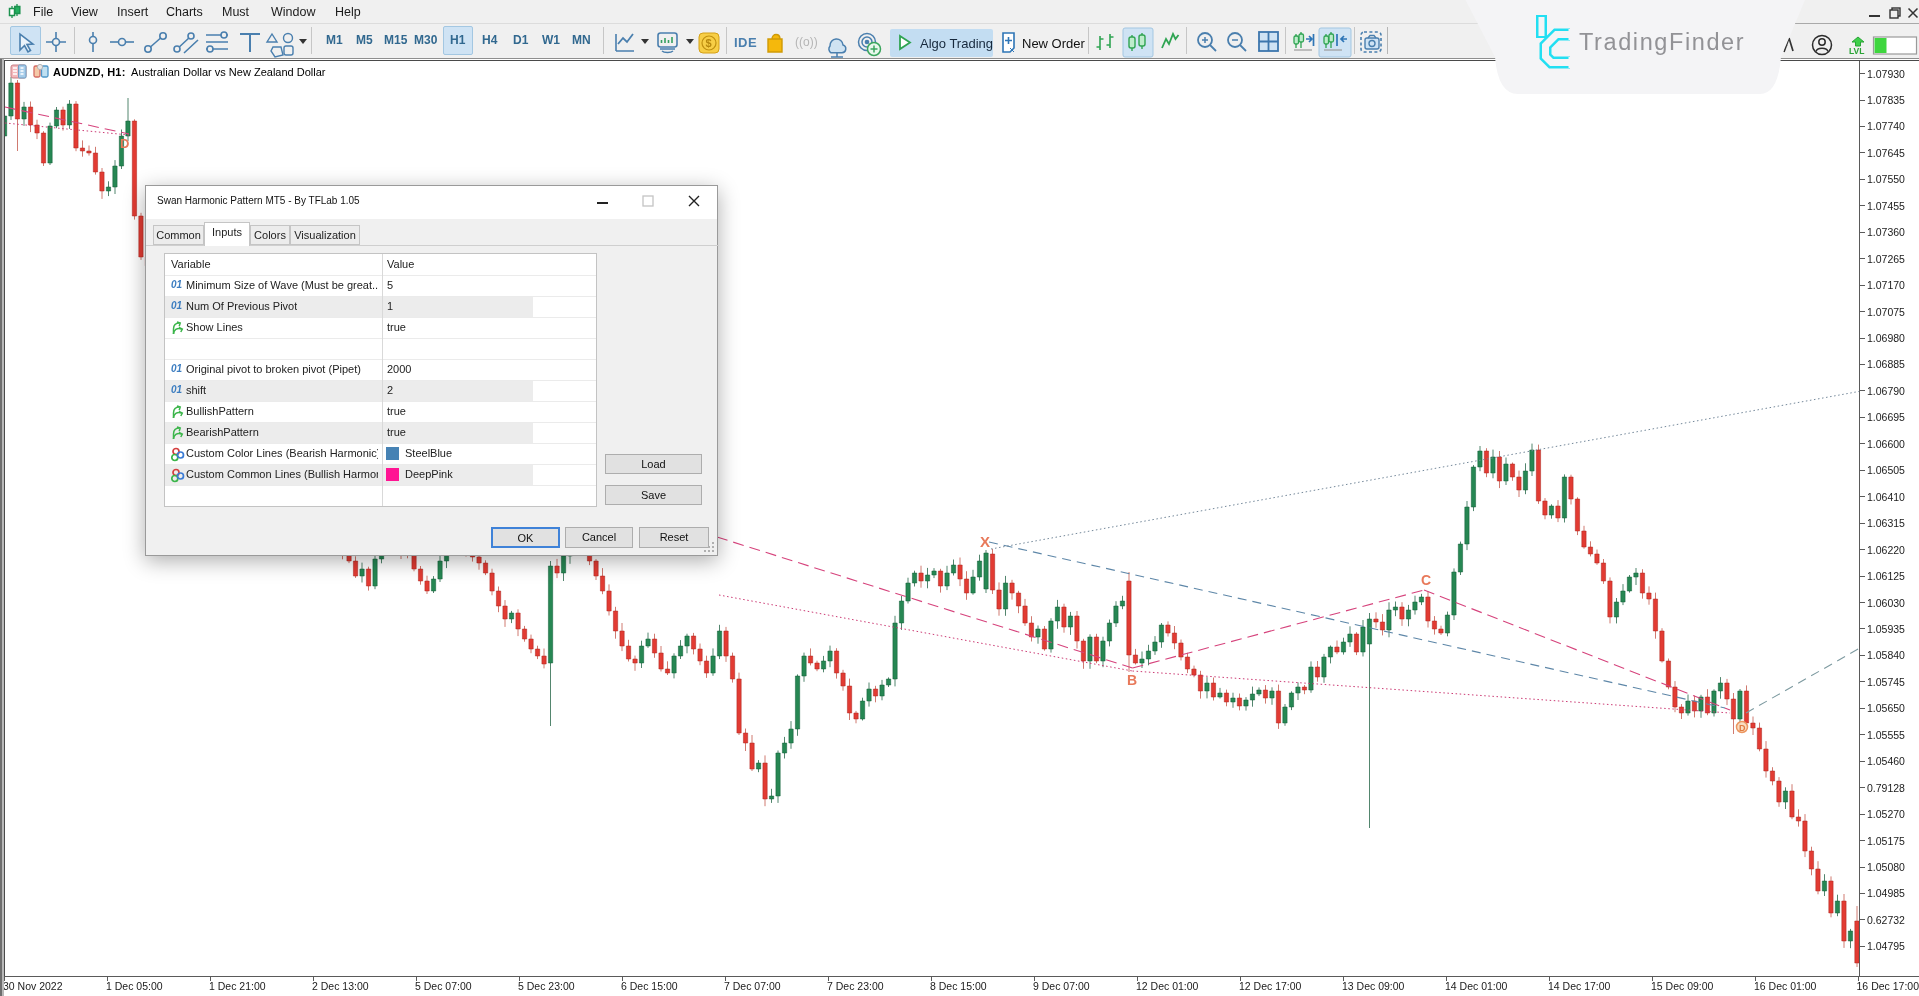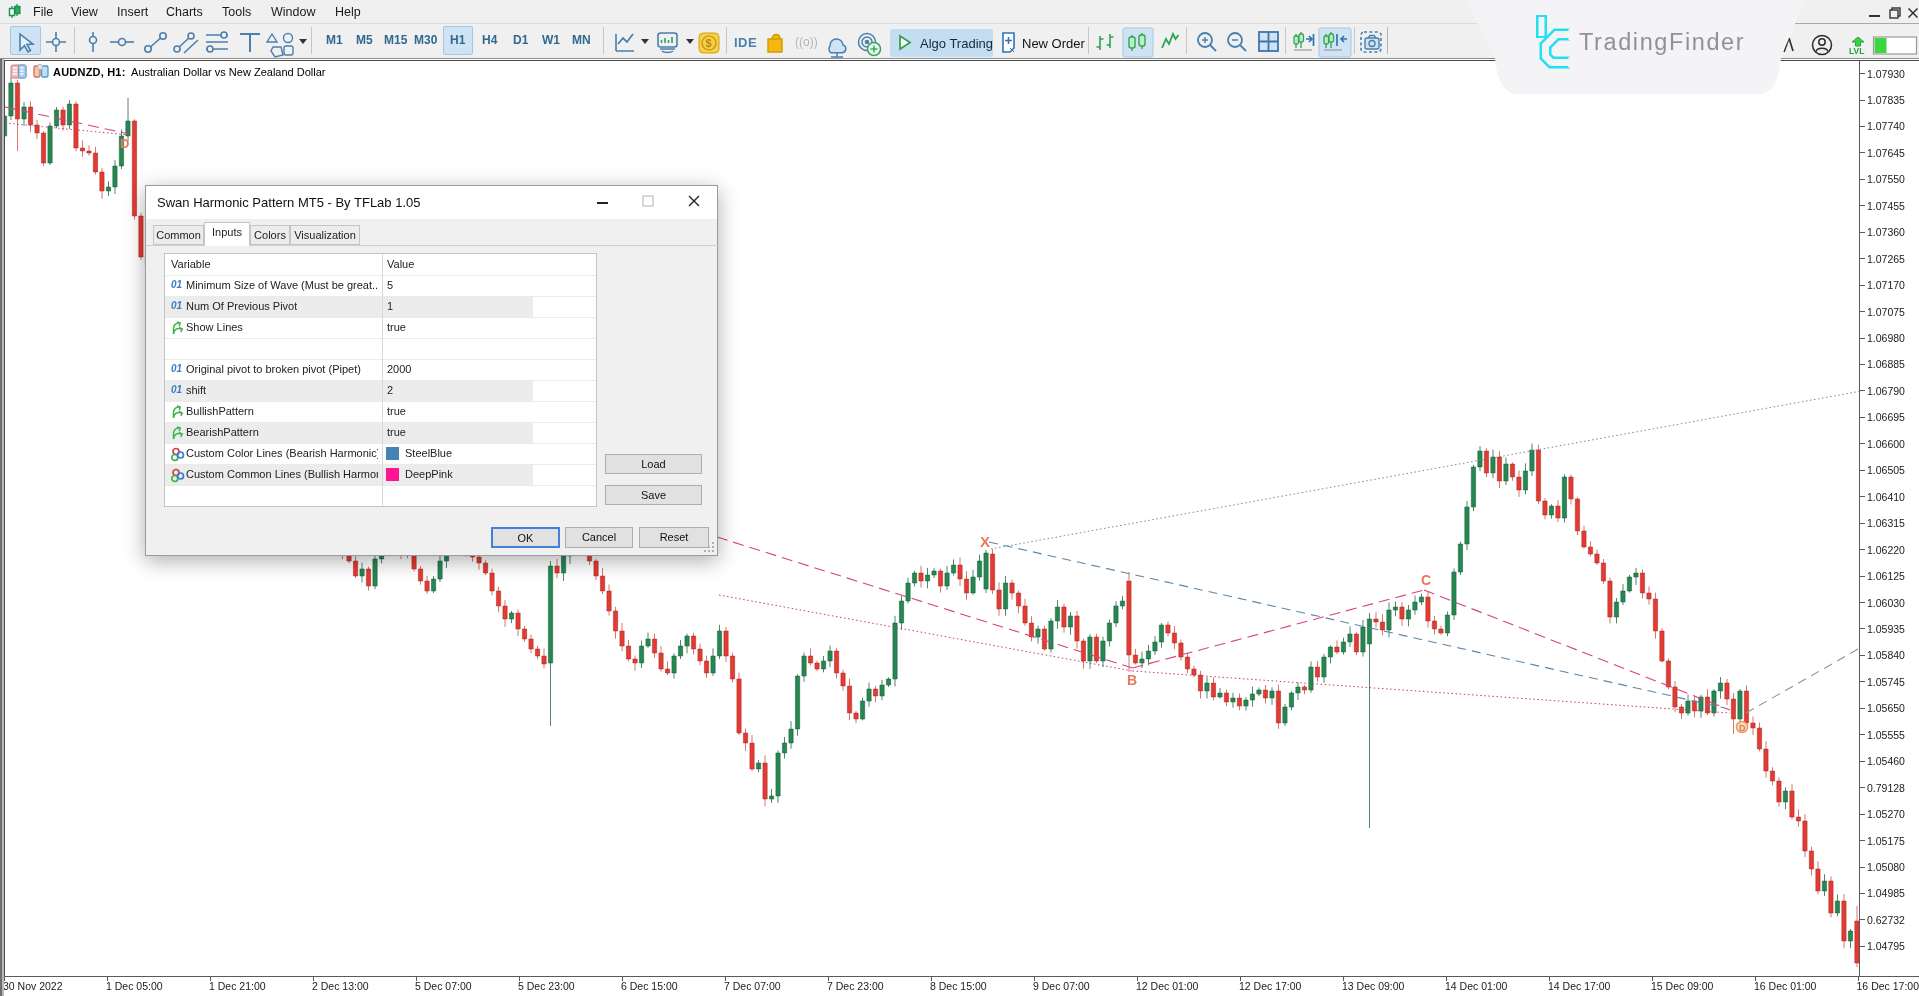--- a/index.html
+++ b/index.html
@@ -16,21 +16,21 @@
 #paxis{position:absolute;left:1854px;top:0;width:79px;height:915px;background:#fff;border-left:1px solid #5a5a5a}
 .pr{position:absolute;left:7px;font-size:10.5px;color:#1a1a1a}
 .ptick{position:absolute;left:0;width:5px;height:1px;background:#5a5a5a}
 #taxis{position:absolute;left:-1px;top:915px;width:1916px;height:21px;background:#fff;border-top:1px solid #5a5a5a}
 .tm{position:absolute;top:3px;font-size:10.5px;color:#1a1a1a;white-space:nowrap}
 .ttick{position:absolute;top:0;width:1px;height:4px;background:#5a5a5a}
 #badge{position:absolute;left:1458px;top:0;width:350px;height:96px}
 #badgetxt{position:absolute;left:121px;top:29px;font-size:23.5px;letter-spacing:1.6px;color:#929296}
 #dlg{position:absolute;left:145px;top:185px;width:573px;height:371px;background:#f0f0f0;border:1px solid #9a9a9a;box-shadow:0 5px 20px rgba(0,0,0,.32)}
 #dlgtitle{position:absolute;left:0;top:0;width:100%;height:33px;background:#fff}
-#dlgtitle span{position:absolute;left:11px;top:9px;font-size:13px;color:#111}
+#dlgtitle span{position:absolute;left:11px;top:9px;font-size:10px;color:#111}
 .dctl{position:absolute;top:0;width:30px;height:33px;text-align:center}
 #tabs{position:absolute;left:0;top:33px;width:100%;height:26px}
 .tab{position:absolute;top:6px;height:20px;background:#ececec;border:1px solid #c5c5c5;font-size:11px;color:#222;text-align:center;line-height:19px}
 .tab.active{top:3px;height:24px;background:#fff;border-bottom:none;z-index:3}
 #tbl{position:absolute;left:18px;top:67px;width:433px;height:254px;background:#fff;border:1px solid #c3c3c3}
 .trow{position:absolute;left:0;width:368px;height:21px;font-size:11px;color:#222}
 .trow.alt{background:#ececec}
 .tlabel{position:absolute;left:21px;top:4px;white-space:nowrap;max-width:192px;overflow:hidden}
 .tval{position:absolute;left:222px;top:4px}
 .coldiv{position:absolute;left:217px;top:0;width:1px;height:252px;background:#d9d9d9}
@@ -200,21 +200,21 @@
 <div id="menubar">
  <svg width="24" height="24" style="position:absolute;left:4px;top:0">
   <path d="M8 6v12M13 4v12" stroke="#1c924f" stroke-width="1.3"></path>
   <rect x="5.5" y="8.5" width="5" height="7" fill="#fff" stroke="#1c924f" stroke-width="1.5"></rect>
   <rect x="10.8" y="6.5" width="5" height="7" fill="#24b060" stroke="#1c924f" stroke-width="1.5"></rect>
  </svg>
  <span class="menu" style="left:33px">File</span>
  <span class="menu" style="left:71px">View</span>
  <span class="menu" style="left:117px">Insert</span>
  <span class="menu" style="left:166px">Charts</span>
- <span class="menu" style="left:222px">Tools</span>
+ <span class="menu" style="left:222px">Must</span>
  <span class="menu" style="left:271px">Window</span>
  <span class="menu" style="left:335px">Help</span>
  <div style="position:absolute;left:0;top:23px;width:1919px;height:1px;background:#dcdcdc"></div>
     <div style="position:absolute;left:1795px;top:23px;width:124px;height:1px;background:#a9a9a9"></div>
  <div style="position:absolute;left:1869px;top:15px;width:11px;height:2px;background:#333"></div>
  <svg width="12" height="12" style="position:absolute;left:1889px;top:7px">
   <rect x="3" y="1" width="8" height="8" fill="none" stroke="#333" stroke-width="1.4"></rect>
   <rect x="1" y="3" width="8" height="8" fill="#f0f0f0" stroke="#333" stroke-width="1.4"></rect>
  </svg>
  <svg width="12" height="12" style="position:absolute;left:1907px;top:7px">

